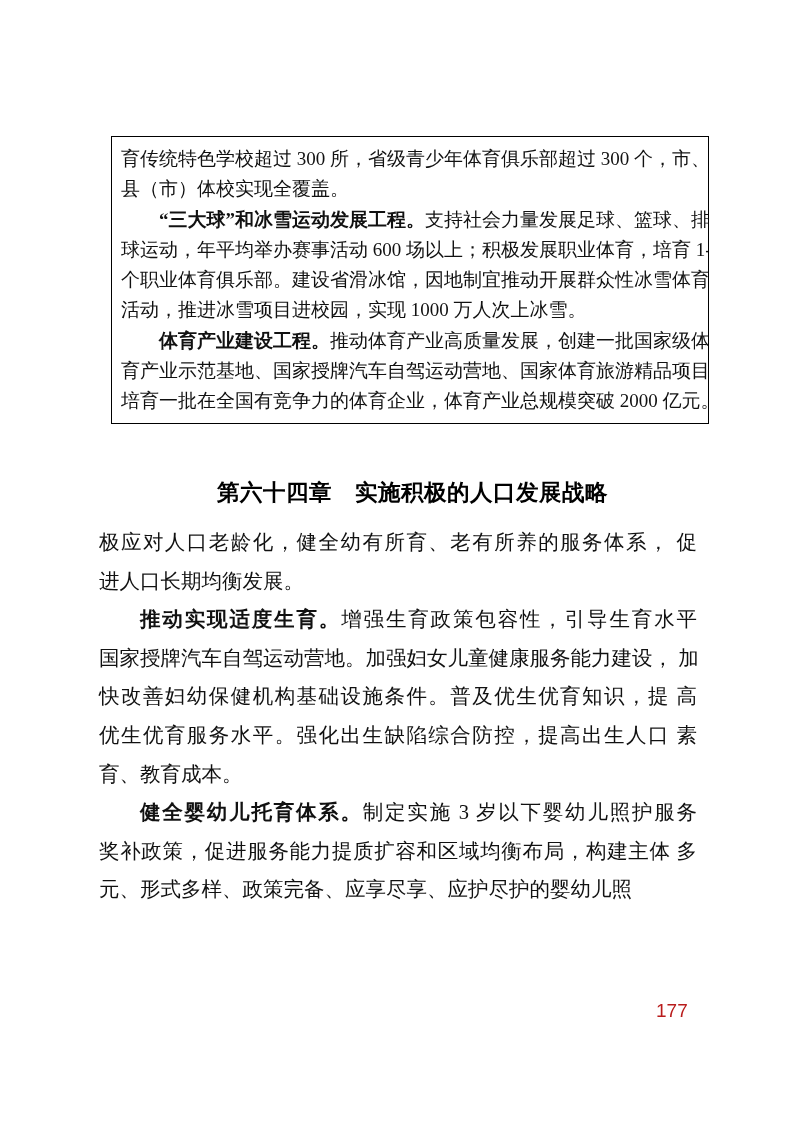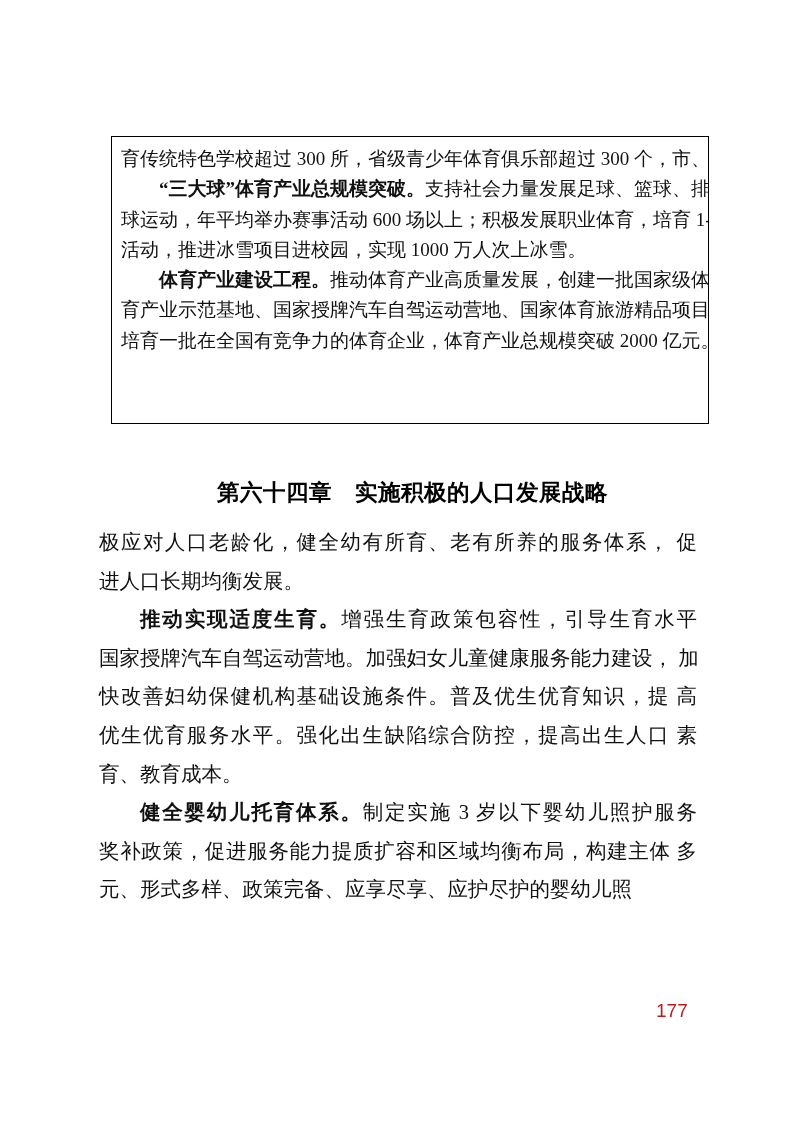--- a/index.html
+++ b/index.html
@@ -60,22 +60,24 @@
     font-family: "Liberation Sans", sans-serif;
     font-size: 19px;
     color: #b91c1c;
   }
 </style>
 </head>
 <body>
 
 <div class="project-box">
     <div class="line"><span class="text-run">育传统特色学校超过 300 所，省级青少年体育俱乐部超过 300 个，市、</span></div>
-    <div class="line indent"><span class="bold-run">“三大球”体育产业总规模突破。</span><span class="text-run">支持社会力量发展足球、篮球、排</span></div>
+    <div class="line no-fill"><span class="text-run">县（市）体校实现全覆盖。</span></div>
+    <div class="line indent"><span class="bold-run">“三大球”和冰雪运动发展工程。</span><span class="text-run">支持社会力量发展足球、篮球、排</span></div>
     <div class="line"><span class="text-run">球运动，年平均举办赛事活动 600 场以上；积极发展职业体育，培育 1-2</span></div>
+    <div class="line"><span class="text-run">个职业体育俱乐部。建设省滑冰馆，因地制宜推动开展群众性冰雪体育</span></div>
     <div class="line no-fill"><span class="text-run">活动，推进冰雪项目进校园，实现 1000 万人次上冰雪。</span></div>
     <div class="line indent"><span class="bold-run">体育产业建设工程。</span><span class="text-run">推动体育产业高质量发展，创建一批国家级体</span></div>
     <div class="line"><span class="text-run">育产业示范基地、国家授牌汽车自驾运动营地、国家体育旅游精品项目，</span></div>
     <div class="line"><span class="text-run">培育一批在全国有竞争力的体育企业，体育产业总规模突破 2000 亿元。</span></div>
   </div>
 
 <h1 class="chapter-heading">第六十四章　实施积极的人口发展战略</h1>
 
 <div class="body-text">
     <div class="line"><span class="text-run">极应对人口老龄化，健全幼有所育、老有所养的服务体系， 促</span></div>

